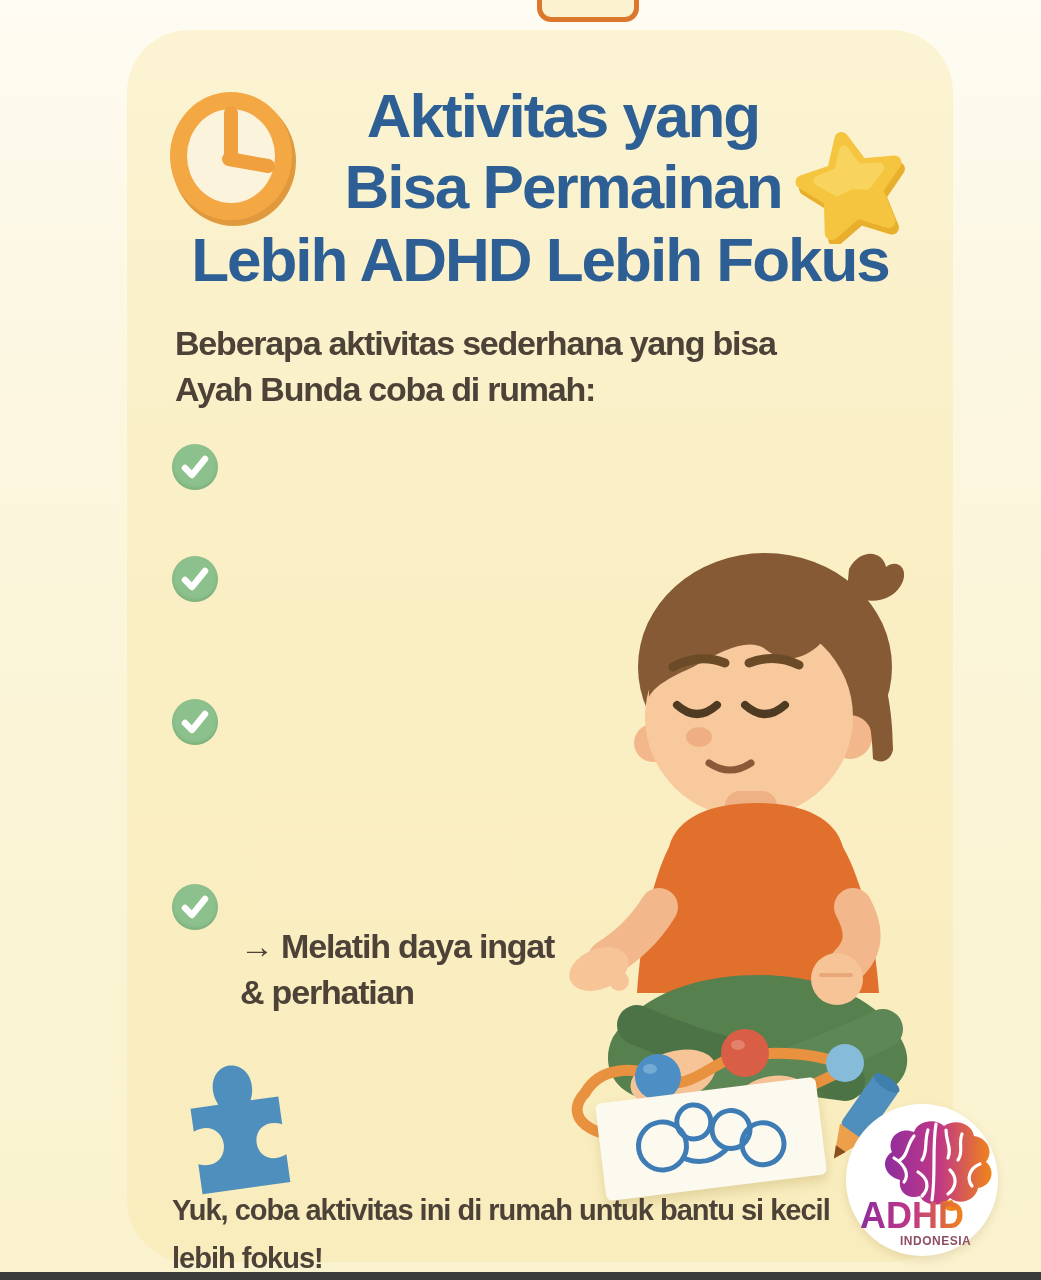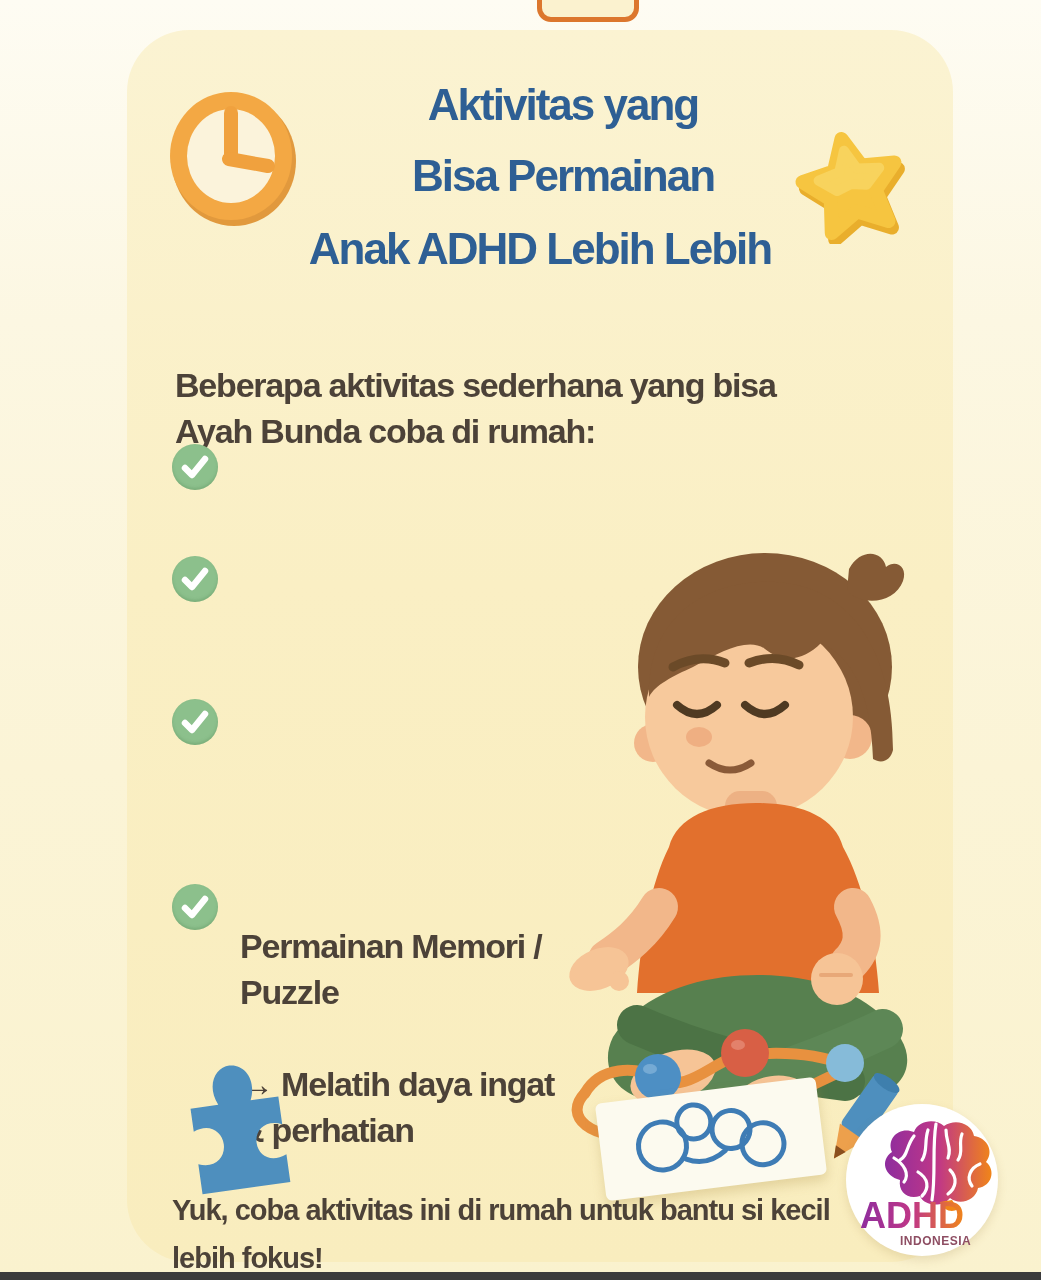--- a/index.html
+++ b/index.html
@@ -10,31 +10,31 @@
   }
   .prev-tab{
     position:absolute;left:537px;top:-20px;width:92px;height:32px;
     background:#FBF2CF;border:5px solid #DC772E;border-radius:14px;
   }
   .card{
     position:absolute;left:127px;top:30px;width:826px;height:1232px;border-radius:62px;
     background:linear-gradient(180deg,#FBF3D2 0%,#FAEFC4 45%,#F9EDBE 100%);
   }
   .title{
-    position:absolute;color:#2E5F94;font-weight:700;font-size:44px;letter-spacing:-2px;
+    position:absolute;color:#2E5F94;font-weight:700;font-size:62px;letter-spacing:-2px;
     text-align:center;white-space:nowrap;
   }
   .t1{left:283px;top:80px;width:560px;}
   .t2{left:283px;top:151px;width:560px;}
   .t3{left:127px;top:224px;width:826px;}
   .body-text{
     position:absolute;color:#4C4238;font-weight:700;font-size:34px;line-height:46px;
     letter-spacing:-1.2px;white-space:pre-line;
   }
-  .subtitle{left:175px;top:320px;width:710px;margin-top:42px;}
+  .subtitle{left:175px;top:320px;width:710px;}
   .item-text{left:240px;width:680px;}
   .it1{top:437px;}
   .it2{top:549px;}
   .it3{top:692px;}
   .it4{top:877px;}
   .check{
     position:absolute;left:172px;width:46px;height:46px;border-radius:50%;
     background:#8CC08C;display:flex;align-items:center;justify-content:center;
     box-shadow:inset 0 -2px 3px rgba(90,140,90,.35);
   }
@@ -69,21 +69,21 @@
   <svg class="clock" viewBox="0 0 152 154">
     <ellipse cx="78" cy="81" rx="62" ry="65" fill="#DE8F2D" opacity="0.9"></ellipse>
     <ellipse cx="75" cy="76" rx="61" ry="64" fill="#F3A844"></ellipse>
     <ellipse cx="75" cy="76" rx="44" ry="47" fill="#FBF3DB"></ellipse>
     <path d="M75,79 L75,33" stroke="#F0A13E" stroke-width="14" stroke-linecap="round" fill="none"></path>
     <path d="M73,79 L112,86" stroke="#F0A13E" stroke-width="14" stroke-linecap="round" fill="none"></path>
   </svg>
 
   <div class="title t1">Aktivitas yang</div>
   <div class="title t2">Bisa Permainan</div>
-  <div class="title t3">Anak ADHD Lebih Lebih</div>
+  <div class="title t3">Lebih ADHD Lebih Fokus</div>
 
   <svg class="star" viewBox="0 0 122 116">
     <g transform="rotate(-12 61 56)">
       <polygon points="61,12 75,42 108,46 84,69 90,102 61,86 32,102 38,69 14,46 47,42" fill="#E9AE2C" stroke="#E9AE2C" stroke-width="14" stroke-linejoin="round" transform="translate(2,5)"></polygon>
       <polygon points="61,10 75,40 108,44 84,67 90,100 61,84 32,100 38,67 14,44 47,40" fill="#F6C540" stroke="#F6C540" stroke-width="14" stroke-linejoin="round"></polygon>
       <polygon points="61,22 70,42 92,46 76,60 61,56 46,60 30,46 52,42" fill="#F9D96A" stroke="#F9D96A" stroke-width="10" stroke-linejoin="round" opacity="0.7"></polygon>
     </g>
   </svg>
 
   <div class="body-text subtitle">Beberapa aktivitas sederhana yang bisa
@@ -162,22 +162,20 @@
   </div>
   <div class="body-text item-text it3">
   </div>
 
   <div class="check c4">
     <svg width="46" height="46" viewBox="0 0 46 46">
         <path d="M13 24 L20 31 L33 15" stroke="#FFFFFF" stroke-width="6.5" fill="none" stroke-linecap="round" stroke-linejoin="round"></path>
       </svg>
   </div>
   <div class="body-text item-text it4">
-    <div>Permainan Memori /
-Puzzle</div>
     <div>→ Melatih daya ingat
 &amp; perhatian</div>
   </div>
 
   <svg class="puzzle" viewBox="0 0 120 120">
     <path d="M22,38 L46,38 C38,20 48,6 60,6 C72,6 82,20 74,38 L98,38 L98,62
              C84,56 74,64 74,75 C74,86 84,94 98,88 L98,112 L22,112 L22,86
              C36,92 46,83 46,72 C46,61 36,52 22,58 Z" fill="#4E8FBE"></path>
   </svg>
 

